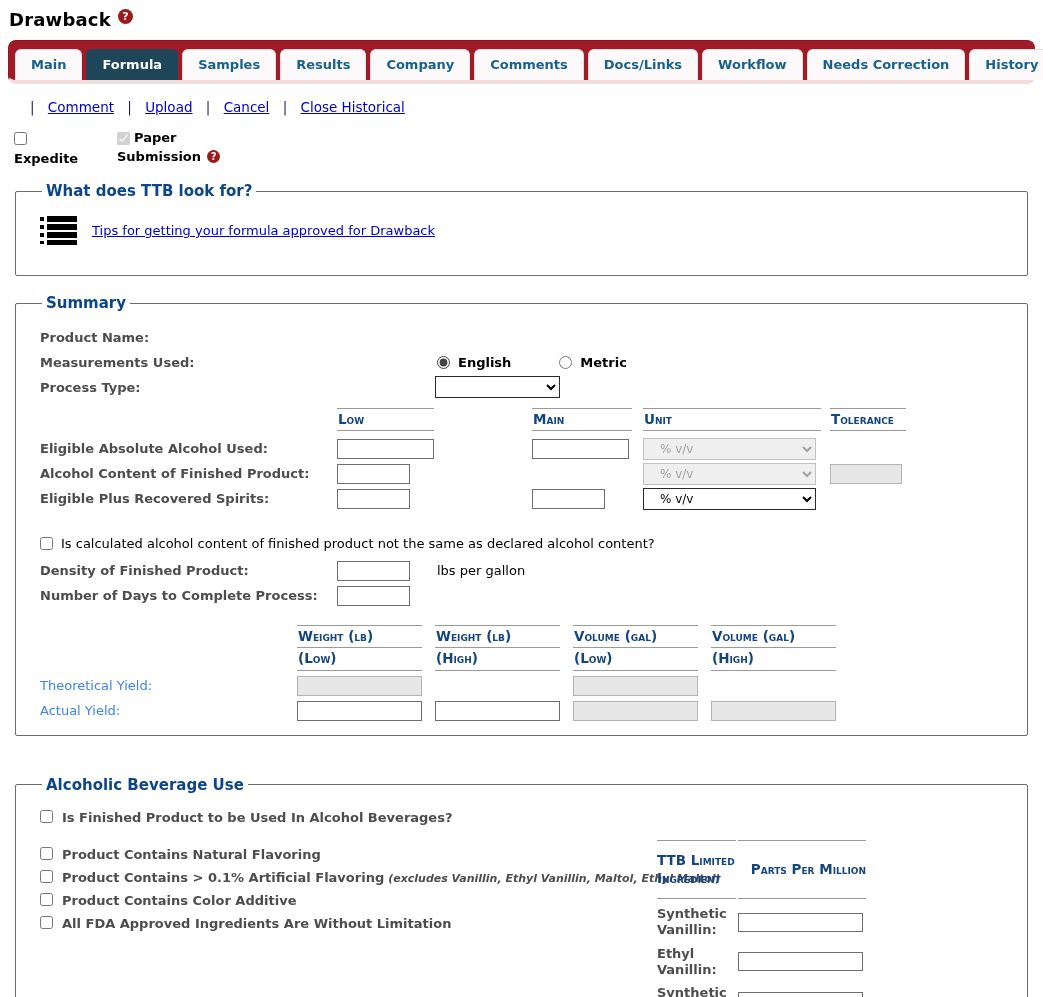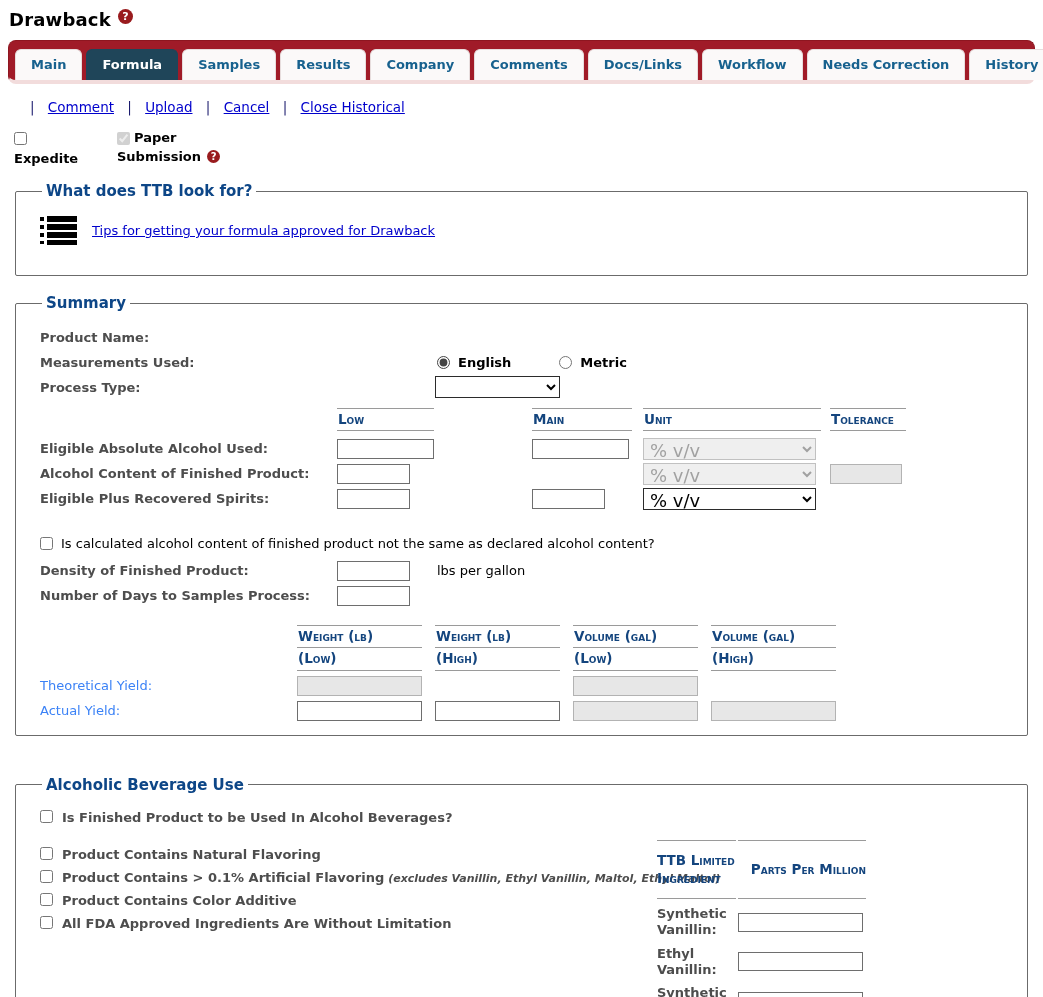--- a/index.html
+++ b/index.html
@@ -72,22 +72,22 @@
   .tips-icon { width:37px; height:29px; flex:0 0 auto; }
 
   
   .frow { display:flex; align-items:center; margin-bottom:3px; min-height:22px; }
   .flabel { width:297px; font-weight:bold; color:#4D4D4D; flex:0 0 auto; }
   .radio-zone { margin-left:100px; display:flex; align-items:center; gap:8px; font-weight:bold; }
   .radio-metric { margin-left:40px; }
   .proc-select { margin-left:98px; width:125px; }
 
   select {
-    height:22px; font-size:18px; font-family:inherit;
-    border:1px solid #2B2B2B; background:#fff; color:#000; padding:0 2px;
+    height:22px; font-size:12px; font-family:inherit;
+    border:1px solid #2B2B2B; background:#fff; color:#000; padding:0 12px;
   }
   select:disabled { background:#E9E9E9; color:#7A7A7A; border-color:#A8A8A8; }
 
   input[type=text] {
     height:20px; border:1px solid #6E6E6E; background:#fff;
     font-size:13px; font-family:inherit; padding:0 3px;
   }
   input[type=text]:disabled, input[type=text].gray {
     background:#E7E7E7; border:1px solid #B3B3B3;
   }
@@ -275,21 +275,21 @@
     <span>Is calculated alcohol content of finished product not the same as declared alcohol content?</span>
   </div>
 
   <div class="frow">
     <span class="flabel">Density of Finished Product:</span>
     <input type="text" class="w73" style="">
     <span class="density-unit">lbs per gallon</span>
   </div>
 
   <div class="frow">
-    <span class="flabel">Number of Days to Samples Process:</span>
+    <span class="flabel">Number of Days to Complete Process:</span>
     <input type="text" class="w73" style="">
   </div>
 
   <div class="yield-hdr-row">
     <span class="ylabel"></span>
     <span class="ycol yhdr">
       <div>Weight (lb)</div>
       <div>(Low)</div>
     </span>
     <span class="ycol yhdr">

